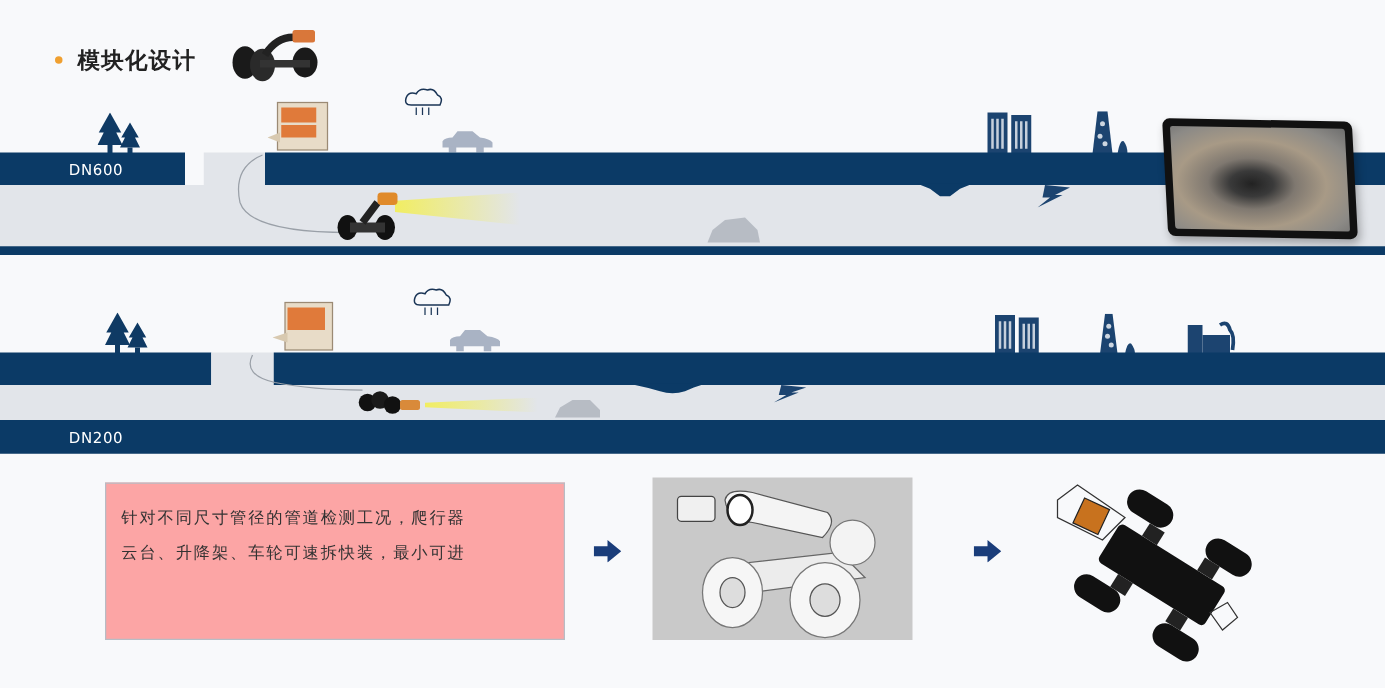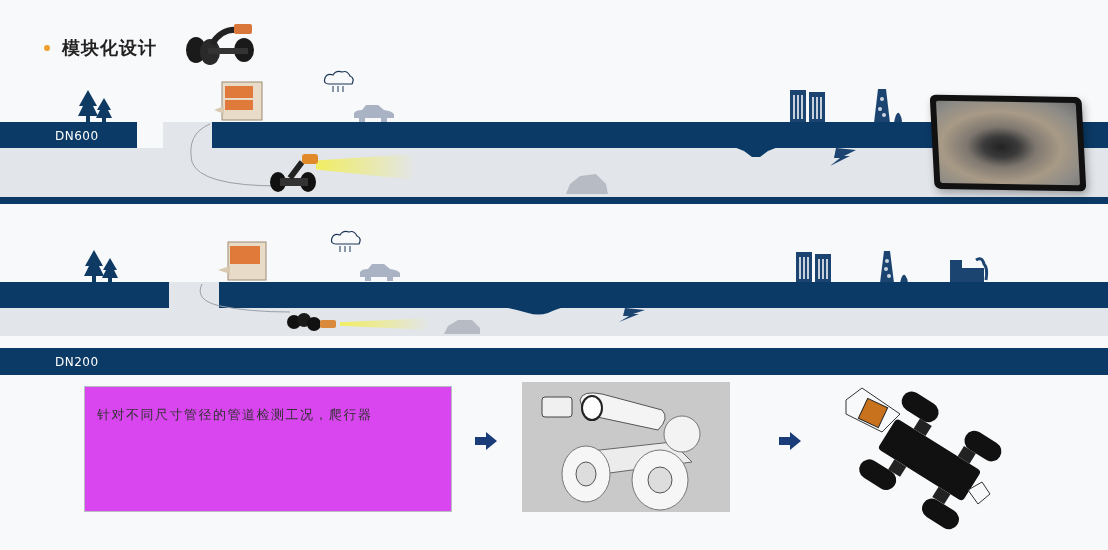--- a/index.html
+++ b/index.html
@@ -11,21 +11,21 @@
     .bullet { width: 6px; height: 6px; border-radius: 50%; background: #f0a030; margin-right: 12px; }
     .title-text { font-size: 18px; font-weight: bold; color: #222; letter-spacing: 1px; }
 
     .band { background: #0b3a66; }
     .inner { background: #e2e5ea; }
     .gap { background: #e2e5ea; }
     .pipe-label { color: #ffffff; font-size: 12px; font-family: "DejaVu Sans", sans-serif; letter-spacing: 0.5px; }
 
     .desc-box {
       left: 84px; top: 386px; width: 368px; height: 126px;
-      border: 1px solid #b8bcc4; background: #d946ef;
+      border: 1px solid #b8bcc4; background: #fca5a5;
       padding: 14px 14px 0 12px;
     }
     .desc-text { font-size: 13px; line-height: 28px; color: #333; letter-spacing: 1.5px; }
     .photo-box { left: 522px; top: 382px; width: 208px; height: 130px; background: #c9c9c9; }
     .tablet {
       left: 932px; top: 96px; width: 152px; height: 94px;
       background: #111; border-radius: 6px; transform: skewY(4deg) rotate(-3deg);
       padding: 6px;
       box-shadow: 2px 4px 8px rgba(0,0,0,0.3);
     }
@@ -93,21 +93,21 @@
 </svg>
 
 <svg class="abs" style="left:872px;top:89px;" width="34" height="34">
   <polygon points="6,0 14,0 18,34 2,34" fill="#1c4470"></polygon>
   <circle cx="10" cy="10" r="2" fill="#cdd6e0"></circle>
     <circle cx="8" cy="20" r="2" fill="#cdd6e0"></circle>
     <circle cx="12" cy="26" r="2" fill="#cdd6e0"></circle>
   <path d="M22 34 Q24 22 27 24 Q30 28 30 34 Z" fill="#1c4470"></path>
 </svg>
 
-<div class="abs band" style="left:0;top:122px;width:137px;height:26px;">
+<div class="abs band" style="left:0;top:122px;width:148px;height:26px;">
   <span class="abs pipe-label" style="left:55px;top:7px;">DN600</span>
 </div>
 <div class="abs gap" style="left:163px;top:122px;width:49px;height:26px;"></div>
 <div class="abs band" style="left:212px;top:122px;width:896px;height:26px;"></div>
 <div class="abs inner" style="left:0;top:148px;width:1108px;height:49px;"></div>
 <div class="abs band" style="left:0;top:197px;width:1108px;height:7px;"></div>
 
 <svg class="abs" style="left:734px;top:147px;" width="44" height="12">
   <polygon points="0,0 44,0 34,4 26,10 18,10 10,4" fill="#0b3a66"></polygon>
 </svg>
@@ -182,21 +182,21 @@
 <svg class="abs" style="left:950px;top:256px;" width="40" height="27">
   <rect x="0" y="4" width="12" height="23" fill="#1c4470"></rect>
   <rect x="12" y="12" width="22" height="15" fill="#1c4470"></rect>
   <path d="M26 4 Q32 0 34 8 Q38 12 36 24" stroke="#1c4470" stroke-width="3" fill="none"></path>
 </svg>
 
 <div class="abs band" style="left:0;top:282px;width:169px;height:26px;"></div>
 <div class="abs gap" style="left:169px;top:282px;width:50px;height:26px;"></div>
 <div class="abs band" style="left:219px;top:282px;width:889px;height:26px;"></div>
 <div class="abs inner" style="left:0;top:308px;width:1108px;height:28px;"></div>
-<div class="abs band" style="left:0;top:348px;width:1108px;height:27px;">
+<div class="abs band" style="left:0;top:336px;width:1108px;height:27px;">
   <span class="abs pipe-label" style="left:55px;top:7px;">DN200</span>
 </div>
 
 <svg class="abs" style="left:508px;top:307px;" width="56" height="10">
   <path d="M0 0 L56 0 Q46 3 40 6 Q30 9 20 6 Q10 3 0 1 Z" fill="#0b3a66"></path>
 </svg>
 <svg class="abs" style="left:617px;top:308px;" width="28" height="14">
   <polygon points="8,0 28,2 16,6 22,6 2,14 12,8 6,8" fill="#1c4470"></polygon>
 </svg>
 
@@ -209,20 +209,21 @@
   <circle cx="18" cy="10" r="7" fill="#1a1a1a"></circle>
   <circle cx="28" cy="14" r="7" fill="#111"></circle>
   <rect x="34" y="10" width="16" height="8" rx="2" fill="#d98a3a"></rect>
 </svg>
 <svg class="abs" style="left:442px;top:318px;" width="40" height="18">
   <path d="M2 16 L6 8 L16 2 L30 2 L38 10 L38 16 Z" fill="#b7bcc4"></path>
 </svg>
 
 <div class="abs desc-box">
   <div class="desc-text">针对不同尺寸管径的管道检测工况，爬行器</div>
+  <div class="desc-text">云台、升降架、车轮可速拆快装，最小可进</div>
 </div>
 
 <svg class="abs arrow" style="left:475px;top:432px;" width="22" height="18">
   <polygon points="0,5 11,5 11,0 22,9 11,18 11,13 0,13" fill="#1a3d7a"></polygon>
 </svg>
 
 <div class="abs photo-box">
   <svg width="208" height="130">
     <rect x="20" y="15" width="30" height="20" rx="3" fill="#f0f0f0" stroke="#444"></rect>
     <path d="M58 18 Q60 8 80 12 L140 28 Q148 36 136 48 L80 36 Q60 34 58 18 Z" fill="#f4f4f4" stroke="#555"></path>

